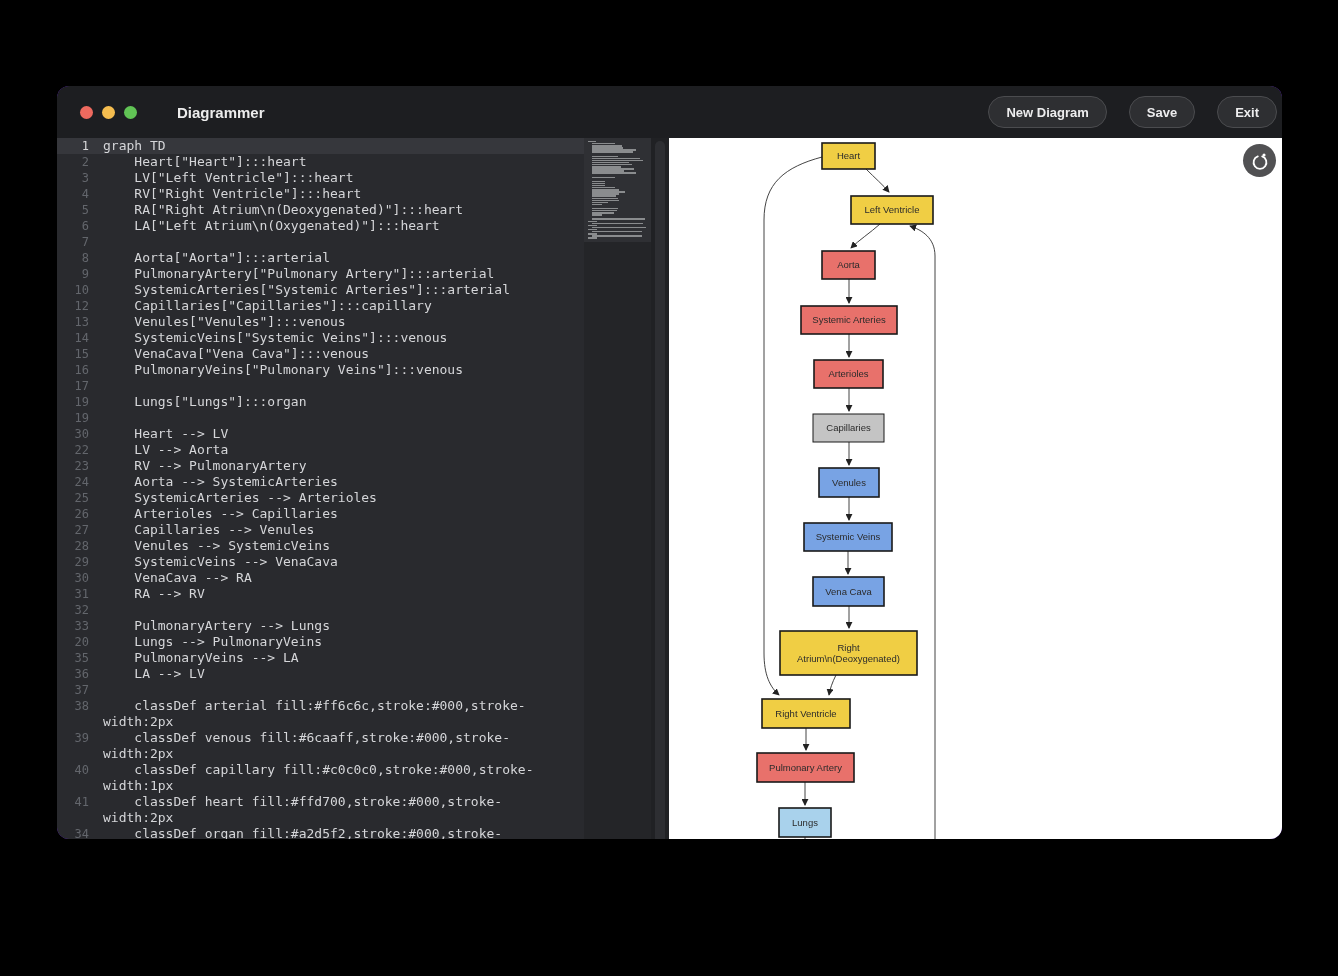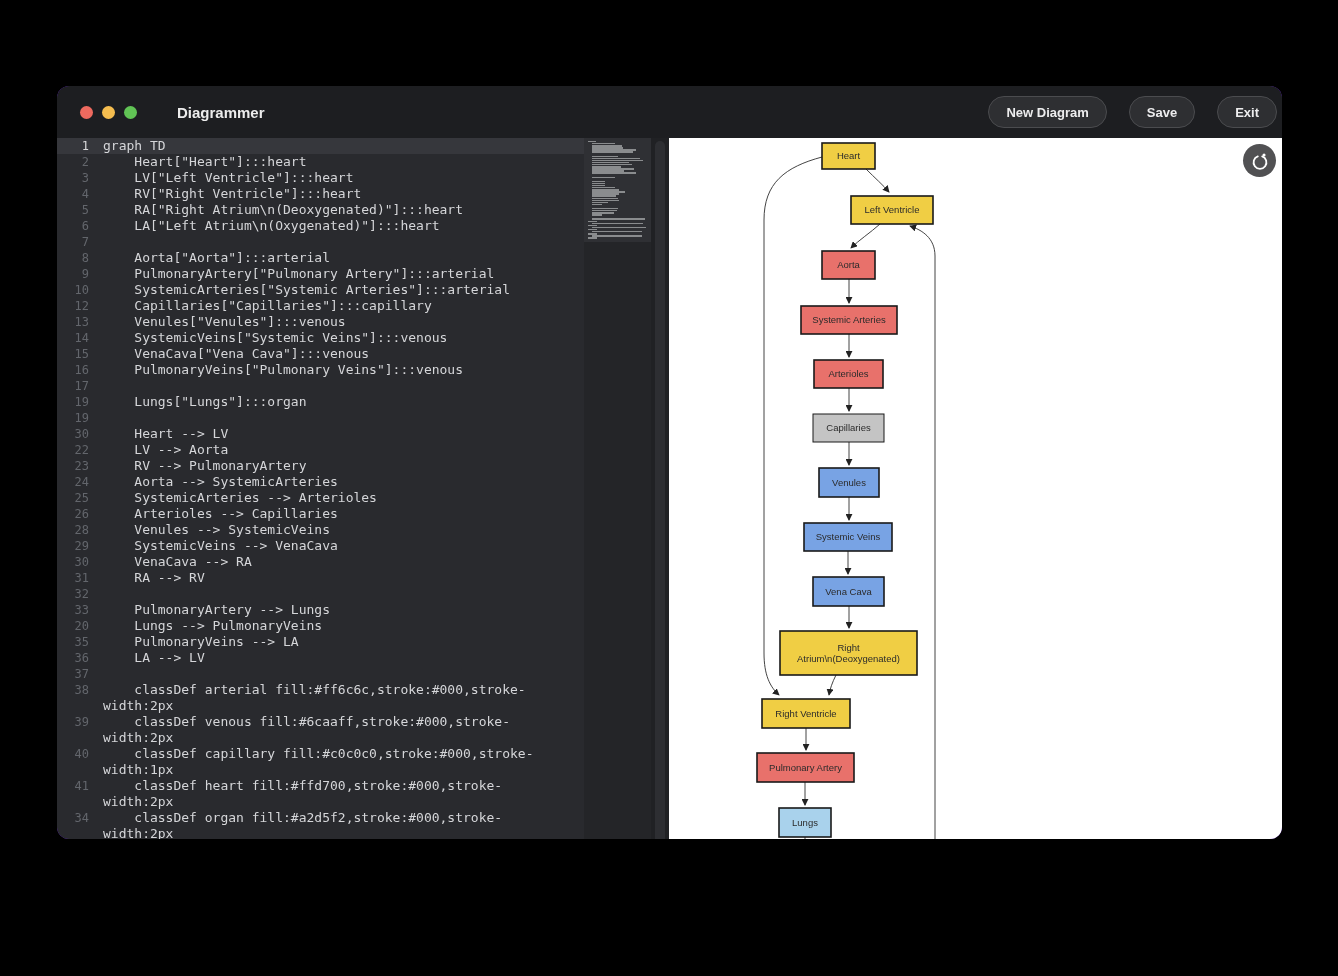--- a/index.html
+++ b/index.html
@@ -168,20 +168,24 @@
             <span class="ln">24</span>
             <span class="code">    Aorta --&gt; SystemicArteries</span>
           </div>
           <div class="crow">
             <span class="ln">25</span>
             <span class="code">    SystemicArteries --&gt; Arterioles</span>
           </div>
           <div class="crow">
             <span class="ln">26</span>
             <span class="code">    Arterioles --&gt; Capillaries</span>
+          </div>
+          <div class="crow">
+            <span class="ln">27</span>
+            <span class="code">    Capillaries --&gt; Venules</span>
           </div>
           <div class="crow">
             <span class="ln">28</span>
             <span class="code">    Venules --&gt; SystemicVeins</span>
           </div>
           <div class="crow">
             <span class="ln">29</span>
             <span class="code">    SystemicVeins --&gt; VenaCava</span>
           </div>
           <div class="crow">

